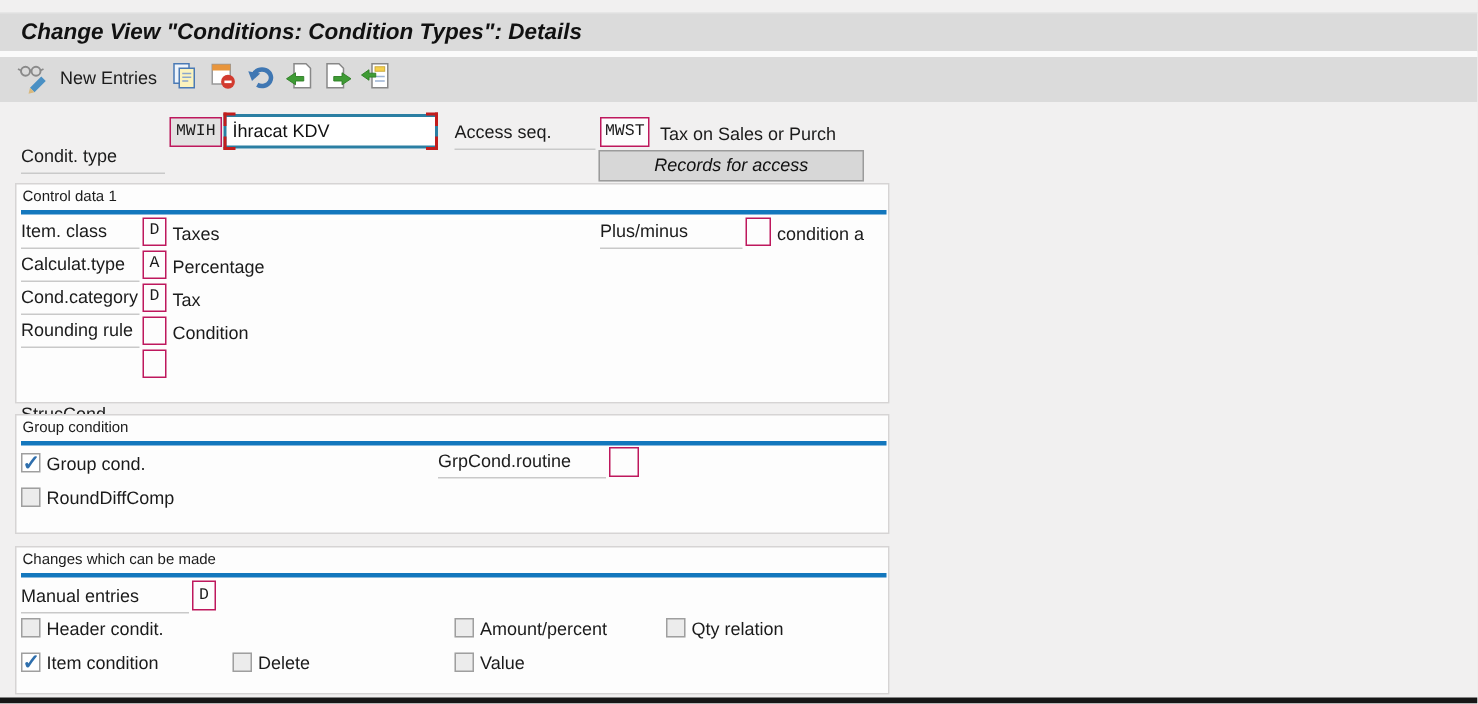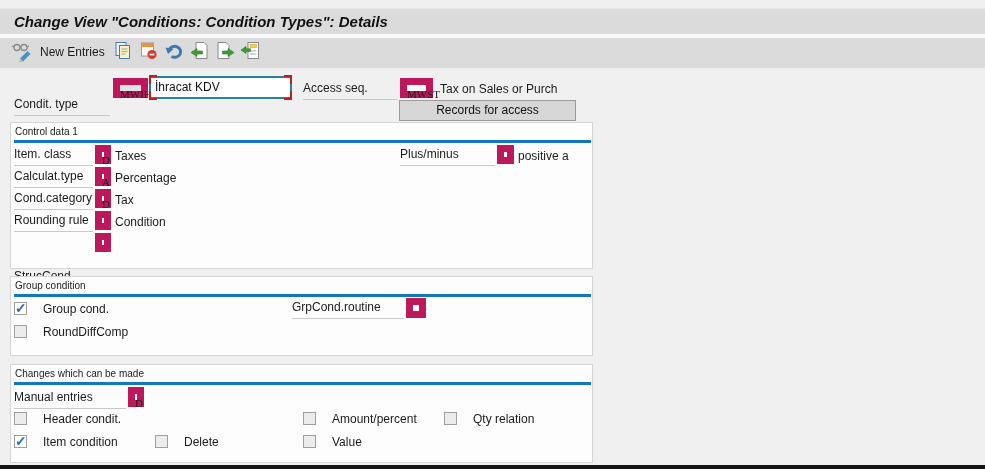--- a/index.html
+++ b/index.html
@@ -11,47 +11,47 @@
   .title-text{position:absolute;left:14px;top:4px;font-size:15px;font-weight:bold;font-style:italic;color:#111;white-space:nowrap;}
   .band-gap{position:absolute;left:0;top:34px;width:985px;height:4px;background:#fafafa;}
   .toolbar{position:absolute;left:0;top:38px;width:985px;height:30px;background:#dbdbdb;}
   .tb-btn{position:absolute;top:3px;width:22px;height:24px;cursor:pointer;}
   .tb-text{position:absolute;left:40px;top:7px;font-size:12px;color:#1b1b1b;cursor:pointer;}
   .bottom-bar{position:absolute;left:0;top:465px;width:985px;height:4px;background:#161616;}
 
   
   .lbl{position:absolute;height:19px;line-height:17px;font-size:12px;color:#1b1b1b;border-bottom:1px solid #c9c9c9;white-space:nowrap;overflow:hidden;}
   .desc{position:absolute;height:18px;line-height:18px;font-size:12px;color:#1b1b1b;white-space:nowrap;}
-  .vbox{position:absolute;box-sizing:border-box;border:7px solid #be185d;background:#fdfdfd;
-        font-family:Liberation Serif, serif;font-size:11px;text-align:center;color:#1b1b1b;}
+  .vbox{position:absolute;box-sizing:border-box;border:1px solid #be185d;background:#fdfdfd;
+        font-family:Liberation Mono, monospace;font-size:11px;text-align:center;color:#1b1b1b;}
   .vbox.gray{background:#e3e2e2;}
 
   
   .focus-field{position:absolute;box-sizing:border-box;border:2px solid #2b7fa3;background:#fff;}
   .focus-field .txt{display:block;padding:1px 0 16px 4px;font-size:12px;color:#111;line-height:17px;white-space:nowrap;overflow:hidden;}
   .fc{position:absolute;width:6px;height:7px;border:0 solid #c21d1d;}
   .fc.tl{left:-2px;top:-3px;border-left-width:2px;border-top-width:2px;}
   .fc.tr{right:-2px;top:-3px;border-right-width:2px;border-top-width:2px;}
   .fc.bl{left:-2px;bottom:-3px;border-left-width:2px;border-bottom-width:2px;}
   .fc.br{right:-2px;bottom:-3px;border-right-width:2px;border-bottom-width:2px;}
 
   .sap-btn{position:absolute;box-sizing:border-box;background:#d7d7d7;border:1px solid #9b9b9b;
-           font-size:12px;color:#111;text-align:center;line-height:19px;cursor:pointer;}
+           font-size:12px;color:#111;text-align:center;line-height:19px;cursor:pointer;font-style:italic;}
 
   
   .panel{position:absolute;left:10px;width:583px;background:#fdfdfd;border:1px solid #d6d4d4;box-sizing:border-box;}
   .panel-title{position:absolute;left:4px;top:3px;font-size:10px;color:#1b1b1b;white-space:nowrap;}
   .blue-rule{position:absolute;left:3px;width:577px;height:3px;background:#1377bd;}
 
   
   .cb{position:absolute;height:14px;cursor:pointer;}
   .cb .box{position:absolute;left:0;top:0;width:13px;height:13px;box-sizing:border-box;border:1px solid #9f9f9f;background:#ececec;}
   .cb .box.checked{background:#fff;}
   .cb .box.checked::after{content:"\2713";position:absolute;left:0px;top:-3px;font-size:14px;font-weight:bold;color:#2f6fad;}
-  .cb .cb-label{position:absolute;left:17px;top:0;font-size:12px;color:#1b1b1b;line-height:14px;white-space:nowrap;margin-left:12px;}
+  .cb .cb-label{position:absolute;left:17px;top:0;font-size:12px;color:#1b1b1b;line-height:14px;white-space:nowrap;}
 
   svg{display:block;}
 </style>
 </head>
 <body>
 
 <div id="screen">
 
   <div class="title-band">
     <div class="title-text">Change View "Conditions: Condition Types": Details</div>
@@ -129,21 +129,21 @@
 
   <div class="panel" style="top:122px;height:147px;">
     <div class="panel-title">Control data 1</div>
     <div class="blue-rule" style="top:17px;"></div>
   </div>
   <div class="lbl" style="left:14px;top:146px;width:79px;">Item. class</div>
   <div class="vbox" style="left:95px;top:145px;width:16px;height:19px;line-height:17px;">D</div>
   <div class="desc" style="left:115px;top:147px;">Taxes</div>
   <div class="lbl" style="left:400px;top:146px;width:95px;">Plus/minus</div>
   <div class="vbox" style="left:497px;top:145px;width:17px;height:19px;line-height:17px;"></div>
-  <div class="desc" style="left:518px;top:147px;width:74px;overflow:hidden;">positive a</div>
+  <div class="desc" style="left:518px;top:147px;width:74px;overflow:hidden;">condition a</div>
 
   <div class="lbl" style="left:14px;top:168px;width:79px;">Calculat.type</div>
   <div class="vbox" style="left:95px;top:167px;width:16px;height:19px;line-height:17px;">A</div>
   <div class="desc" style="left:115px;top:169px;">Percentage</div>
 
   <div class="lbl" style="left:14px;top:190px;width:79px;">Cond.category</div>
   <div class="vbox" style="left:95px;top:189px;width:16px;height:19px;line-height:17px;">D</div>
   <div class="desc" style="left:115px;top:191px;">Tax</div>
 
   <div class="lbl" style="left:14px;top:212px;width:79px;">Rounding rule</div>

